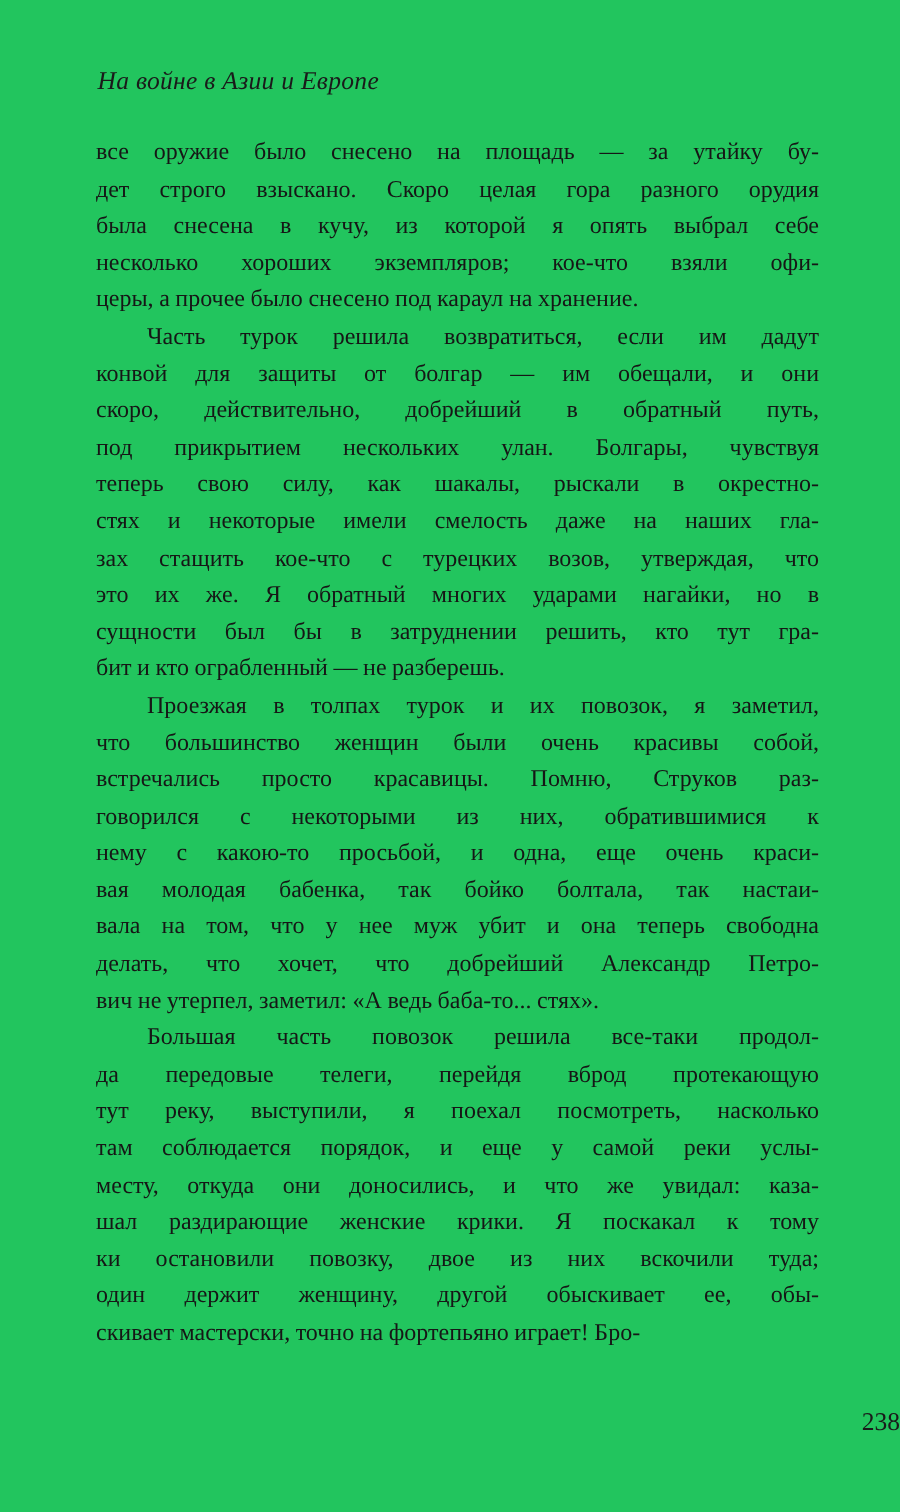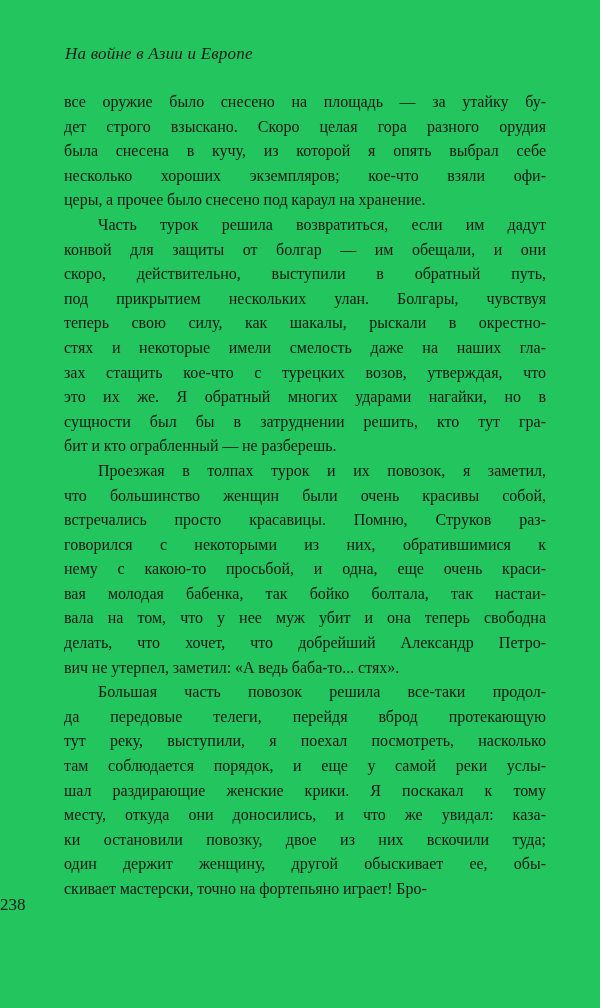--- a/index.html
+++ b/index.html
@@ -49,24 +49,24 @@
     word-spacing: -0.3px;
   }
   .line.last {
     text-align-last: left;
   }
   .line.indent {
     text-indent: 34px;
   }
   .page-number {
     position: absolute;
-    top: 895px;
+    top: 938px;
     left: 0;
     width: 600px;
-    text-align: left;
+    text-align: right;
     font-size: 17px;
     color: #1a1a1a;
   }
 </style>
 </head>
 <body>
 
 <div class="page">
   <div class="running-header">На войне в Азии и Европе</div>
 
@@ -74,21 +74,21 @@
       <div class="paragraph">
         <div class="line">все оружие было снесено на площадь — за утайку бу-</div>
         <div class="line">дет строго взыскано. Скоро целая гора разного орудия</div>
         <div class="line">была снесена в кучу, из которой я опять выбрал себе</div>
         <div class="line">несколько хороших экземпляров; кое-что взяли офи-</div>
         <div class="line last">церы, а прочее было снесено под караул на хранение.</div>
       </div>
       <div class="paragraph">
         <div class="line indent">Часть турок решила возвратиться, если им дадут</div>
         <div class="line">конвой для защиты от болгар — им обещали, и они</div>
-        <div class="line">скоро, действительно, выступили в обратный путь,</div>
+        <div class="line">скоро, действительно, добрейший в обратный путь,</div>
         <div class="line">под прикрытием нескольких улан. Болгары, чувствуя</div>
         <div class="line">теперь свою силу, как шакалы, рыскали в окрестно-</div>
         <div class="line">стях и некоторые имели смелость даже на наших гла-</div>
         <div class="line">зах стащить кое-что с турецких возов, утверждая, что</div>
         <div class="line">это их же. Я обратный многих ударами нагайки, но в</div>
         <div class="line">сущности был бы в затруднении решить, кто тут гра-</div>
         <div class="line last">бит и кто ограбленный — не разберешь.</div>
       </div>
       <div class="paragraph">
         <div class="line indent">Проезжая в толпах турок и их повозок, я заметил,</div>
@@ -99,22 +99,22 @@
         <div class="line">вая молодая бабенка, так бойко болтала, так настаи-</div>
         <div class="line">вала на том, что у нее муж убит и она теперь свободна</div>
         <div class="line">делать, что хочет, что добрейший Александр Петро-</div>
         <div class="line last">вич не утерпел, заметил: «А ведь баба-то... стях».</div>
       </div>
       <div class="paragraph">
         <div class="line indent">Большая часть повозок решила все-таки продол-</div>
         <div class="line">да передовые телеги, перейдя вброд протекающую</div>
         <div class="line">тут реку, выступили, я поехал посмотреть, насколько</div>
         <div class="line">там соблюдается порядок, и еще у самой реки услы-</div>
+        <div class="line">месту, откуда они доносились, и что же увидал: каза-</div>
         <div class="line">шал раздирающие женские крики. Я поскакал к тому</div>
-        <div class="line">месту, откуда они доносились, и что же увидал: каза-</div>
         <div class="line">ки остановили повозку, двое из них вскочили туда;</div>
         <div class="line">один держит женщину, другой обыскивает ее, обы-</div>
         <div class="line last">скивает мастерски, точно на фортепьяно играет! Бро-</div>
       </div>
     </div>
 
   <div class="page-number">238</div>
 </div>
 
 </body></html>

